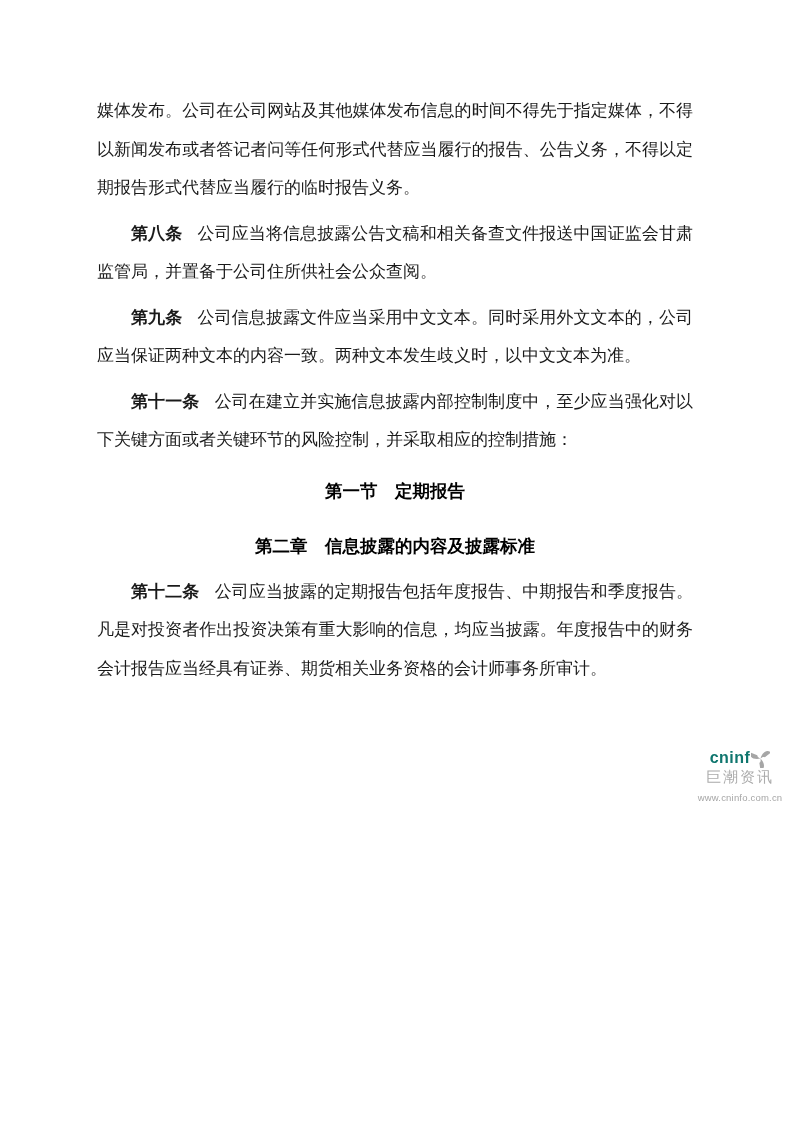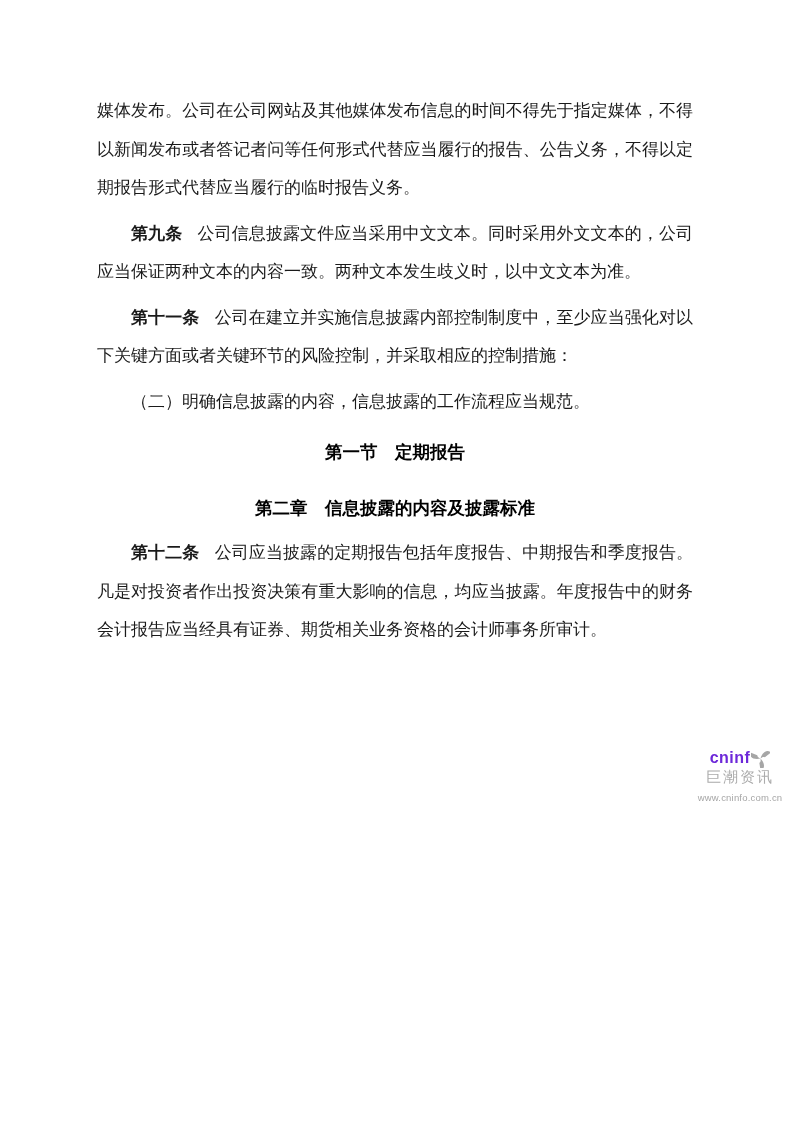--- a/index.html
+++ b/index.html
@@ -59,21 +59,21 @@
     display: flex;
     align-items: center;
     justify-content: center;
     gap: 1px;
   }
   .brand-text {
     font-family: "Liberation Sans", "DejaVu Sans", sans-serif;
     font-weight: bold;
     font-size: 16px;
     letter-spacing: 0.5px;
-    color: #6d28d9;
+    color: #0f766e;
   }
   .swirl { width: 19px; height: 19px; display: block; }
   .brand-cn {
     font-size: 15px;
     letter-spacing: 2px;
     color: #ababab;
     margin-top: 1px;
   }
   .brand-url {
     font-family: "Liberation Sans", "DejaVu Sans", sans-serif;
@@ -84,28 +84,28 @@
   }
 </style>
 </head>
 <body>
 
 <div class="page">
   <div class="content">
 
     <p class="para cont">媒体发布。公司在公司网站及其他媒体发布信息的时间不得先于指定媒体，不得以新闻发布或者答记者问等任何形式代替应当履行的报告、公告义务，不得以定期报告形式代替应当履行的临时报告义务。</p>
 
+    <p class="para art"><span class="lead">第八条</span><span>公司应当将信息披露公告文稿和相关备查文件报送中国证监会甘肃监管局，并置备于公司住所供社会公众查阅。</span></p>
 
     <p class="para art"><span class="lead">第九条</span><span>公司信息披露文件应当采用中文文本。同时采用外文文本的，公司应当保证两种文本的内容一致。两种文本发生歧义时，以中文文本为准。</span></p>
 
 
     <p class="para art"><span class="lead">第十一条</span><span>公司在建立并实施信息披露内部控制制度中，至少应当强化对以下关键方面或者关键环节的风险控制，并采取相应的控制措施：</span></p>
 
 
-    <p class="para item">（二）明确信息披露的内容，信息披露的工作流程应当规范。</p>
 
     <p class="heading section">第一节　定期报告</p>
 
     <p class="heading chapter">第二章　信息披露的内容及披露标准</p>
 
     <p class="para art"><span class="lead">第十二条</span><span>公司应当披露的定期报告包括年度报告、中期报告和季度报告。凡是对投资者作出投资决策有重大影响的信息，均应当披露。年度报告中的财务会计报告应当经具有证券、期货相关业务资格的会计师事务所审计。</span></p>
 
 
   </div>
 

